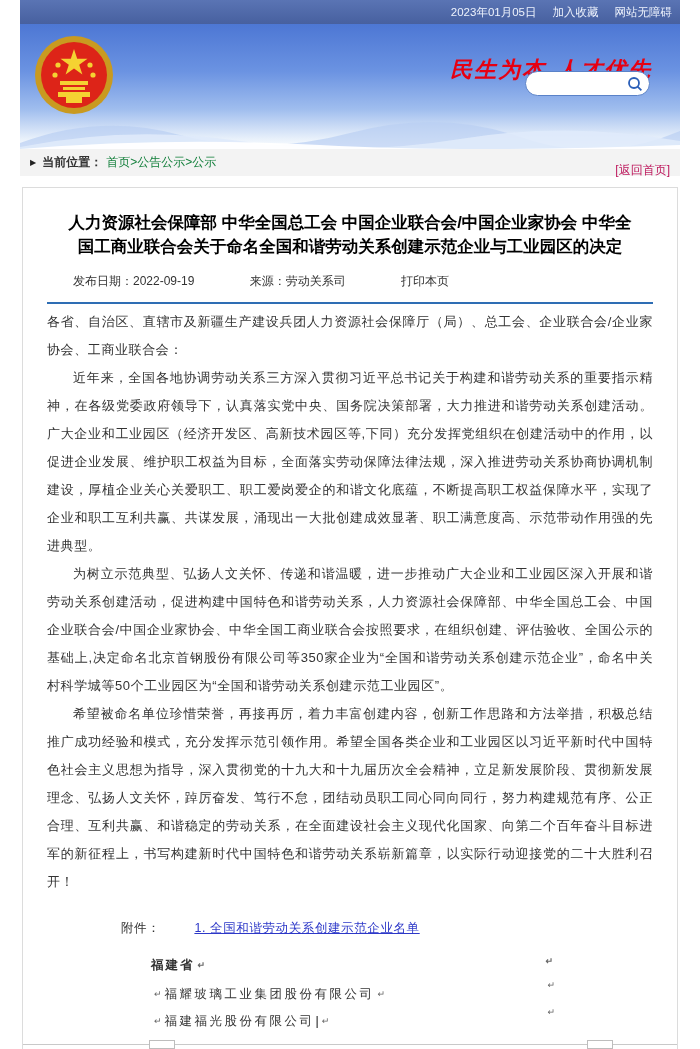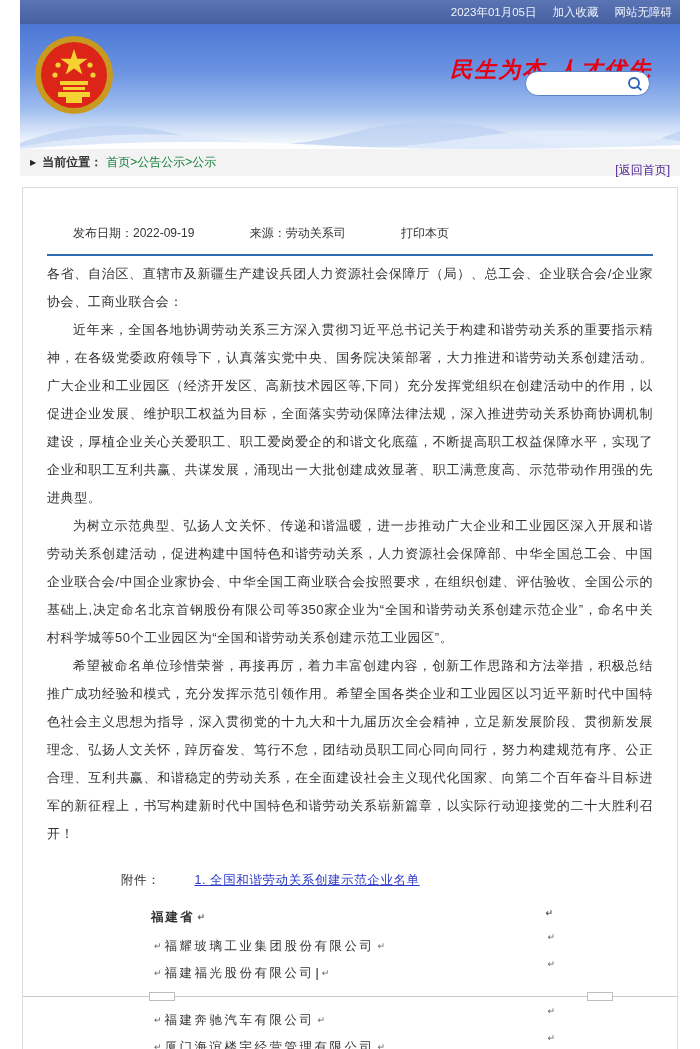--- a/index.html
+++ b/index.html
@@ -29,21 +29,21 @@
   .searchbox input { flex:1; border:none; outline:none; font-size:11px; width:80px; background:transparent; }
   .search-btn { width:16px; height:16px; cursor:pointer; flex:none; }
   .mountains { position:absolute; bottom:0; left:0; width:100%; height:46px; }
 
   
   .breadcrumb { height:27px; background:#f3f3f3; display:flex; align-items:center;
                 padding:0 10px; font-size:12px; color:#333; }
   .bc-arrow { font-size:8px; color:#222; margin-right:6px; }
   .bc-label { font-weight:bold;text-align:center; }
   .bc-path { margin-left:4px; color:#15803d; cursor:pointer; }
-  .bc-back { margin-left:auto; color:#4c1d95; cursor:pointer;margin-top:16px; }
+  .bc-back { margin-left:auto; color:#be185d; cursor:pointer;margin-top:16px; }
 
   
   .article-box { margin:11px 2px 0; border:1px solid #dcdcdc; background:#fff;
                  padding:22px 24px 30px; min-height:860px; }
   .art-title { font-size:16.5px; font-weight:bold; color:#000; text-align:center;
                line-height:24px; padding:0 14px; }
   .art-meta { text-align:left; margin-top:15px; font-size:12px; color:#333; }
   .art-meta span { margin:0 26px; }
   .art-meta .printable { cursor:pointer; }
   .blue-divider { border-top:2px solid #2e6db4; margin-top:12px; }
@@ -115,20 +115,21 @@
   </div>
 
   <div class="breadcrumb">
     <span class="bc-arrow">▶</span>
     <span class="bc-label">当前位置：</span>
     <span class="bc-path">首页&gt;公告公示&gt;公示</span>
     <span class="bc-back">[返回首页]</span>
   </div>
 
   <div class="article-box">
+    <div class="art-title">人力资源社会保障部 中华全国总工会 中国企业联合会/中国企业家协会 中华全国工商业联合会关于命名全国和谐劳动关系创建示范企业与工业园区的决定</div>
 
     <div class="art-meta">
       <span>发布日期：2022-09-19</span>
       <span>来源：劳动关系司</span>
       <span class="printable">打印本页</span>
     </div>
 
     <div class="blue-divider"></div>
 
     <div class="body-text">

